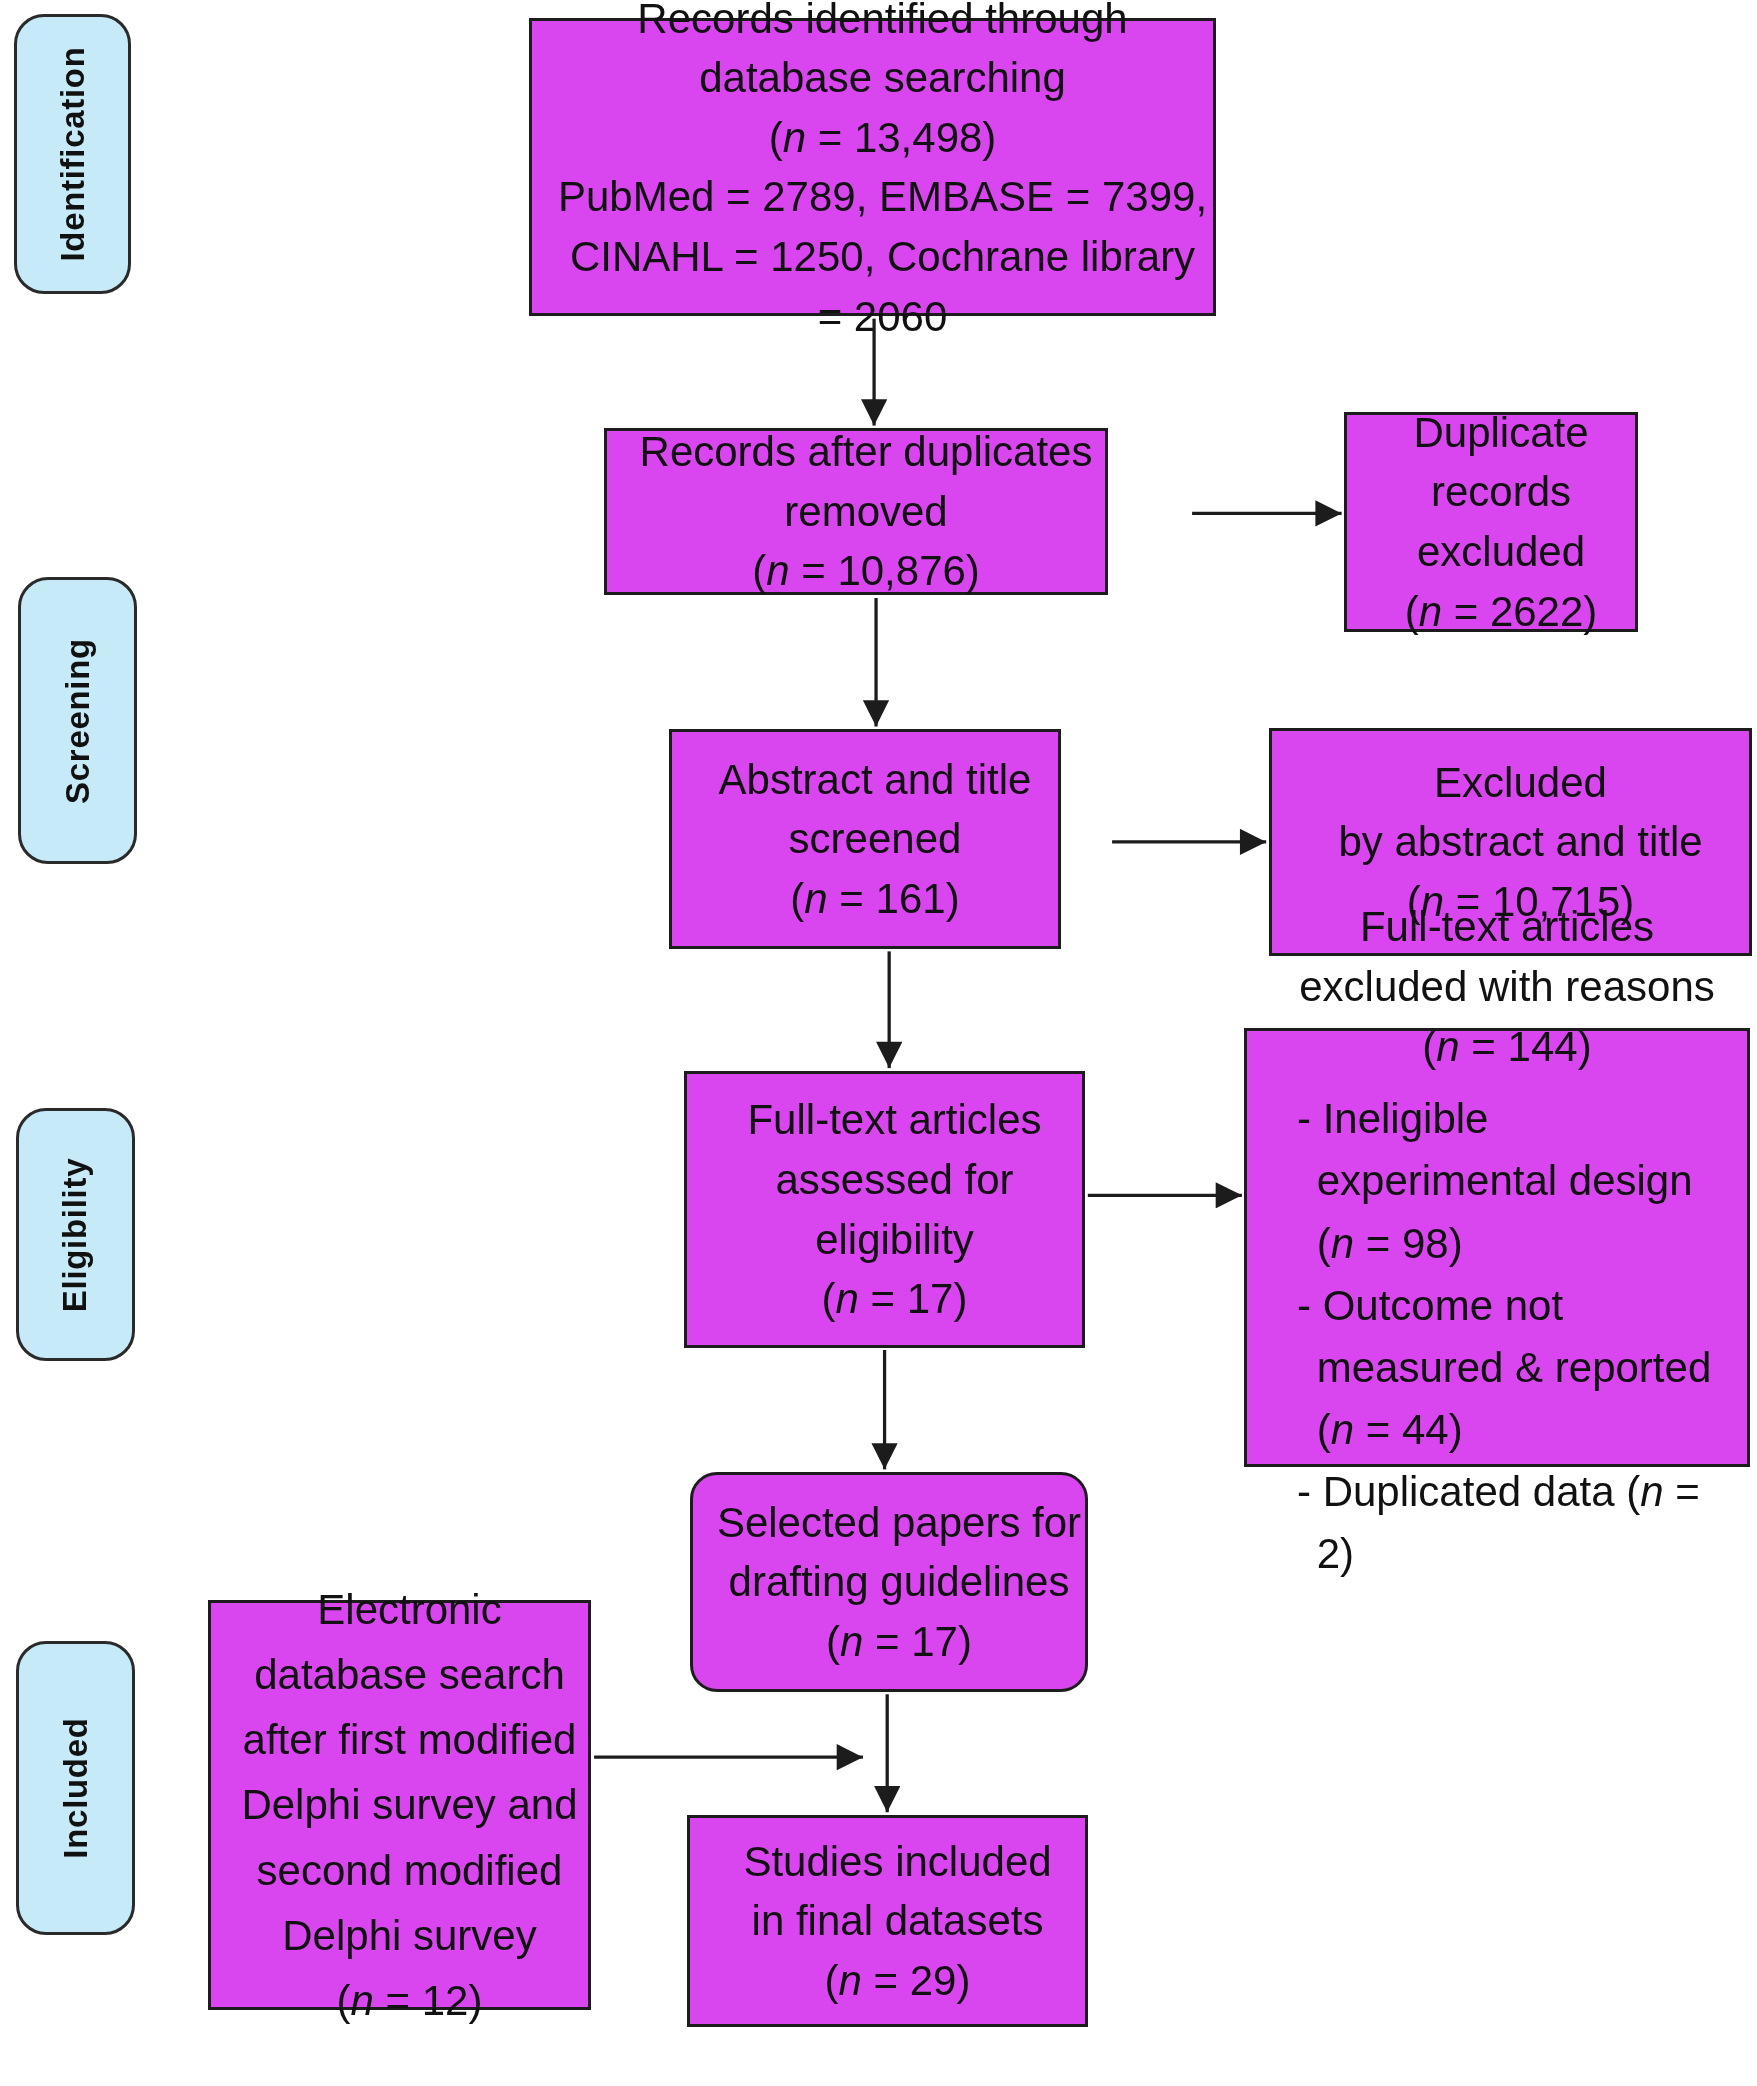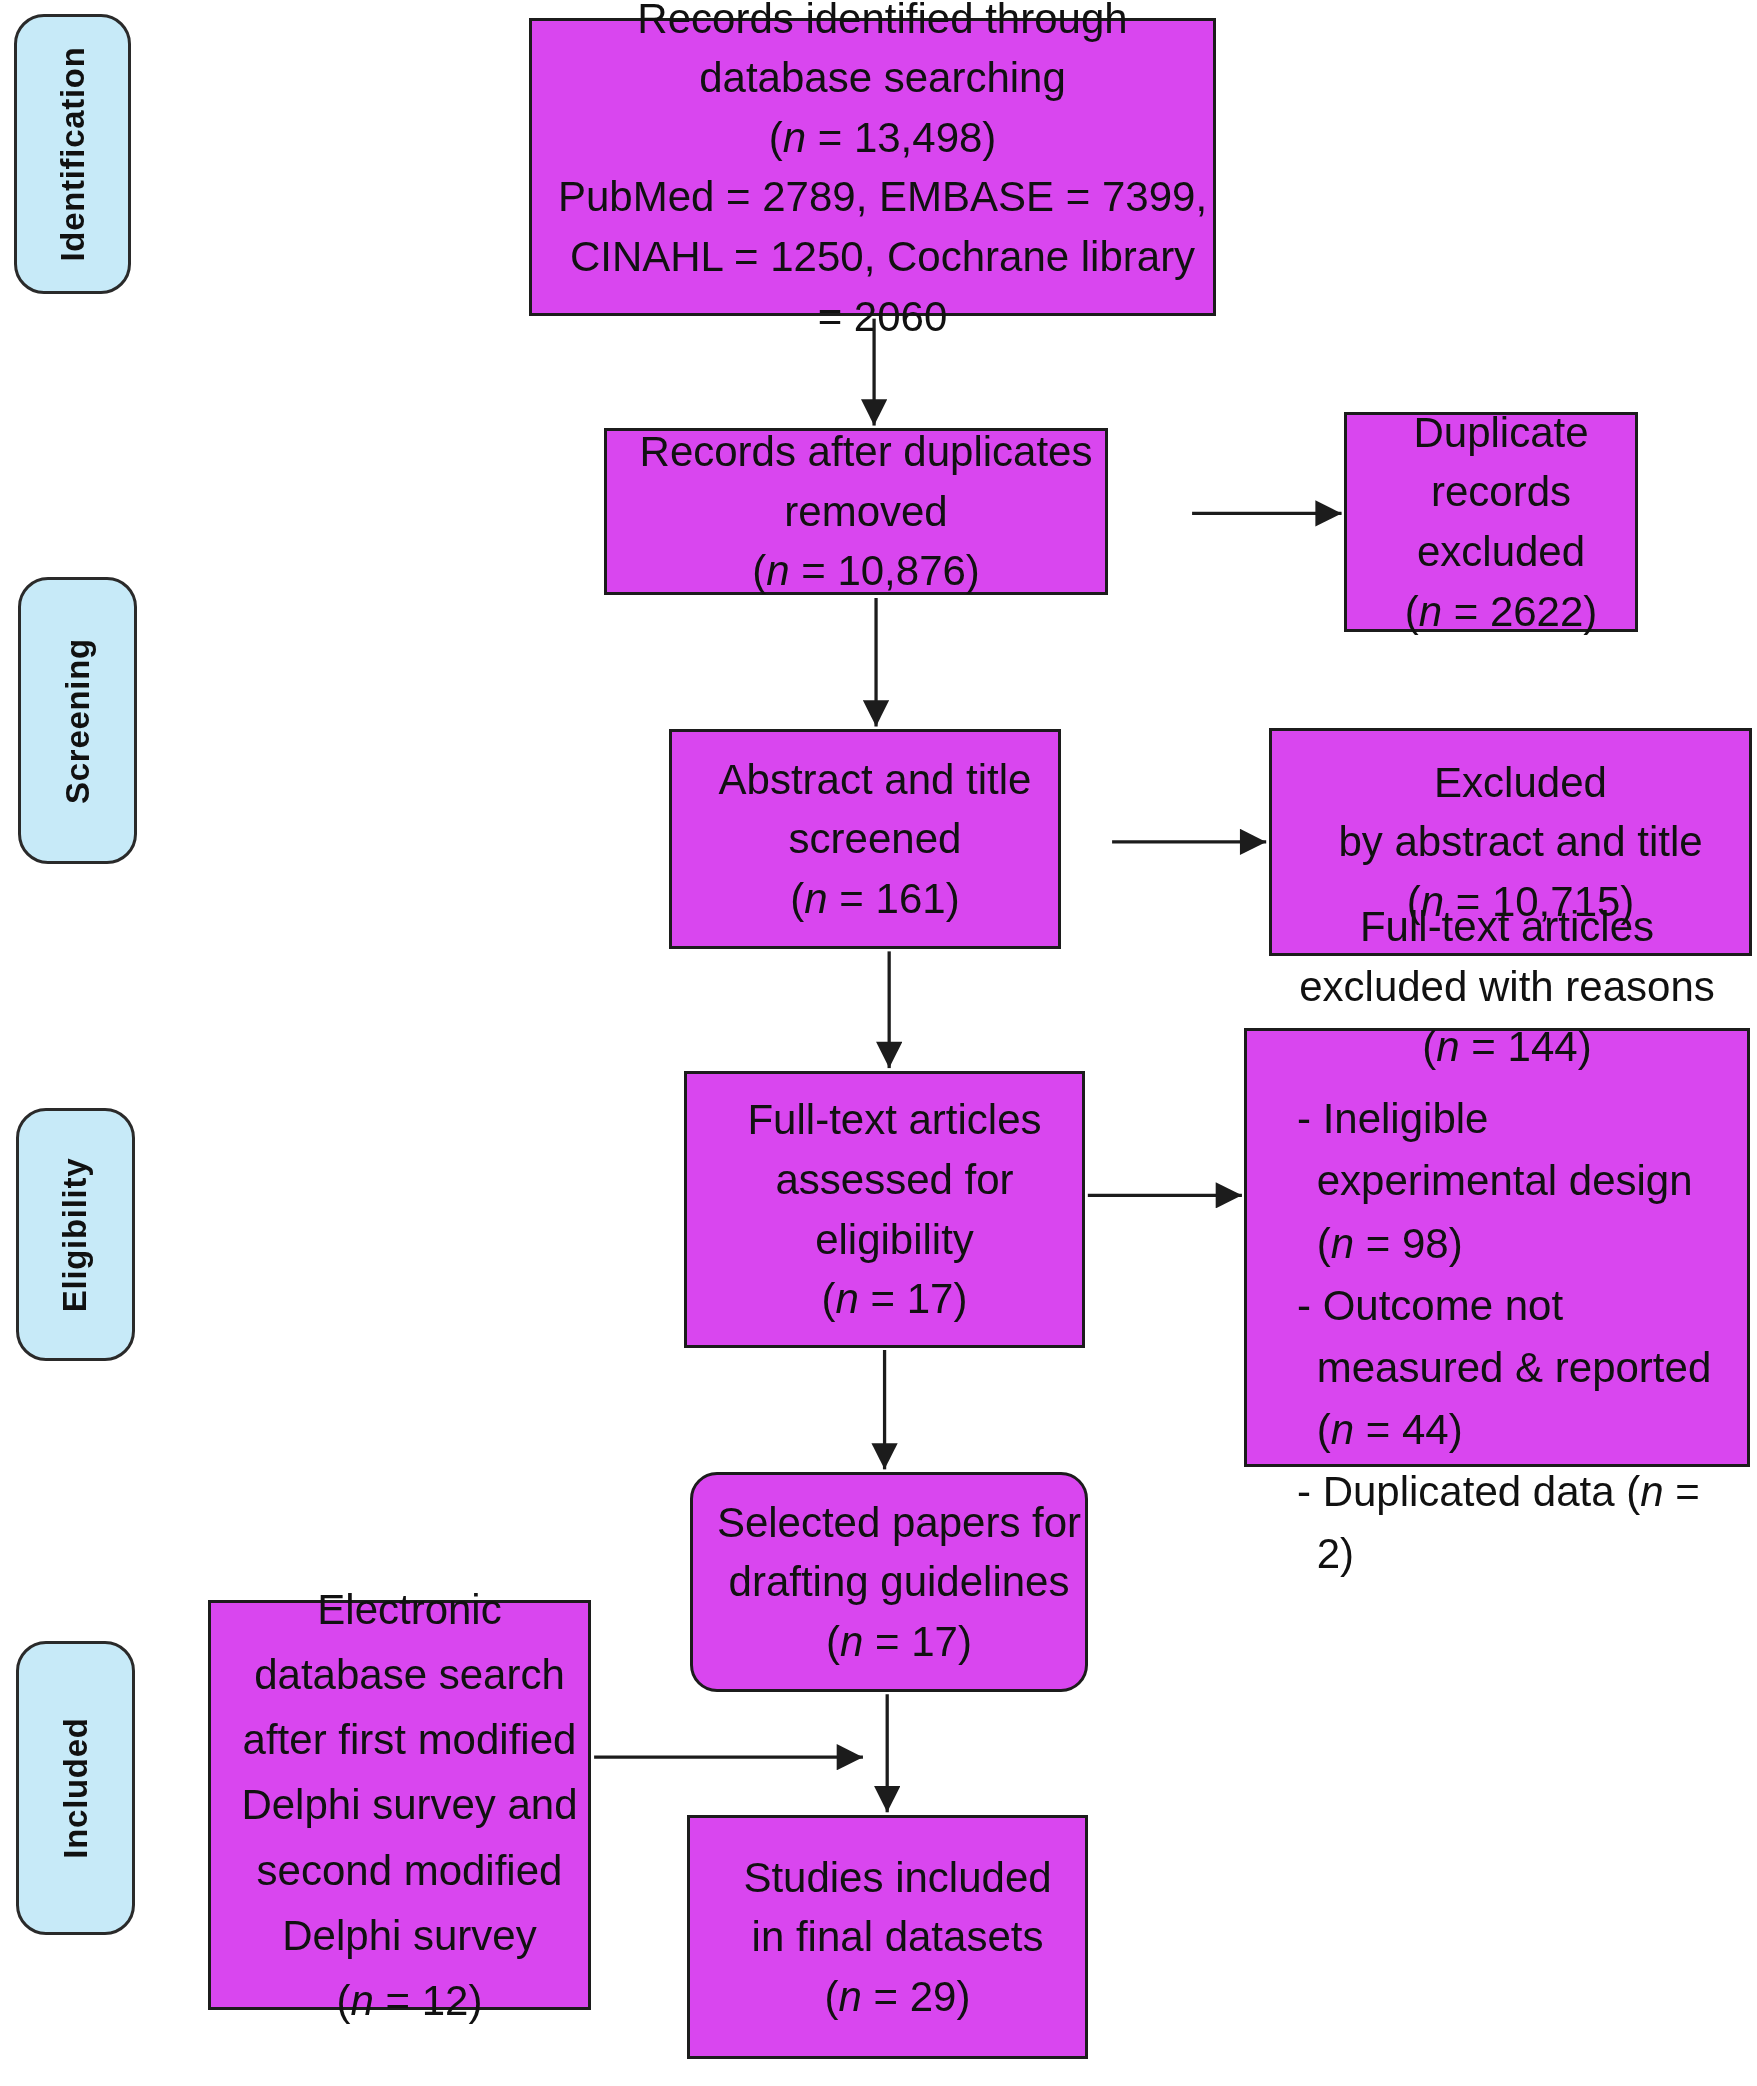--- a/index.html
+++ b/index.html
@@ -60,21 +60,21 @@
   #box-duplicates-removed { left: 588px;  top: 428px;  width: 504px;  height: 167px; margin-left: 16px; }
   #box-duplicate-excluded { left: 1344px; top: 412px;  width: 294px;  height: 220px; }
   #box-abstract-screened  { left: 669px; top: 729px; width: 392px;  height: 220px; }
   #box-excluded-abstract  { left: 1269px; top: 728px; width: 483px;  height: 228px; }
   #box-fulltext-assessed  { left: 684px; top: 1071px; width: 401px;  height: 277px; }
   #box-fulltext-excluded  { left: 1244px; top: 1028px; width: 506px;  height: 439px;
                             justify-content: center; }
   #box-selected-papers    { left: 690px; top: 1472px; width: 398px;  height: 220px; border-radius: 27px; }
   #box-electronic-search  { left: 208px;  top: 1600px; width: 383px;  height: 410px;
                             line-height: 1.55; }
-  #box-studies-included   { left: 687px; top: 1815px; width: 401px;  height: 244px; }
+  #box-studies-included   { left: 687px; top: 1815px; width: 401px;  height: 212px; }
 
   #box-fulltext-excluded .reasons {
     width: 420px;
     text-align: left;
     margin: 12px auto;
     line-height: 1.48;
   }
   #box-fulltext-excluded .reasons .reason {
     padding-left: 19.7px;
     text-indent: -19.7px;

